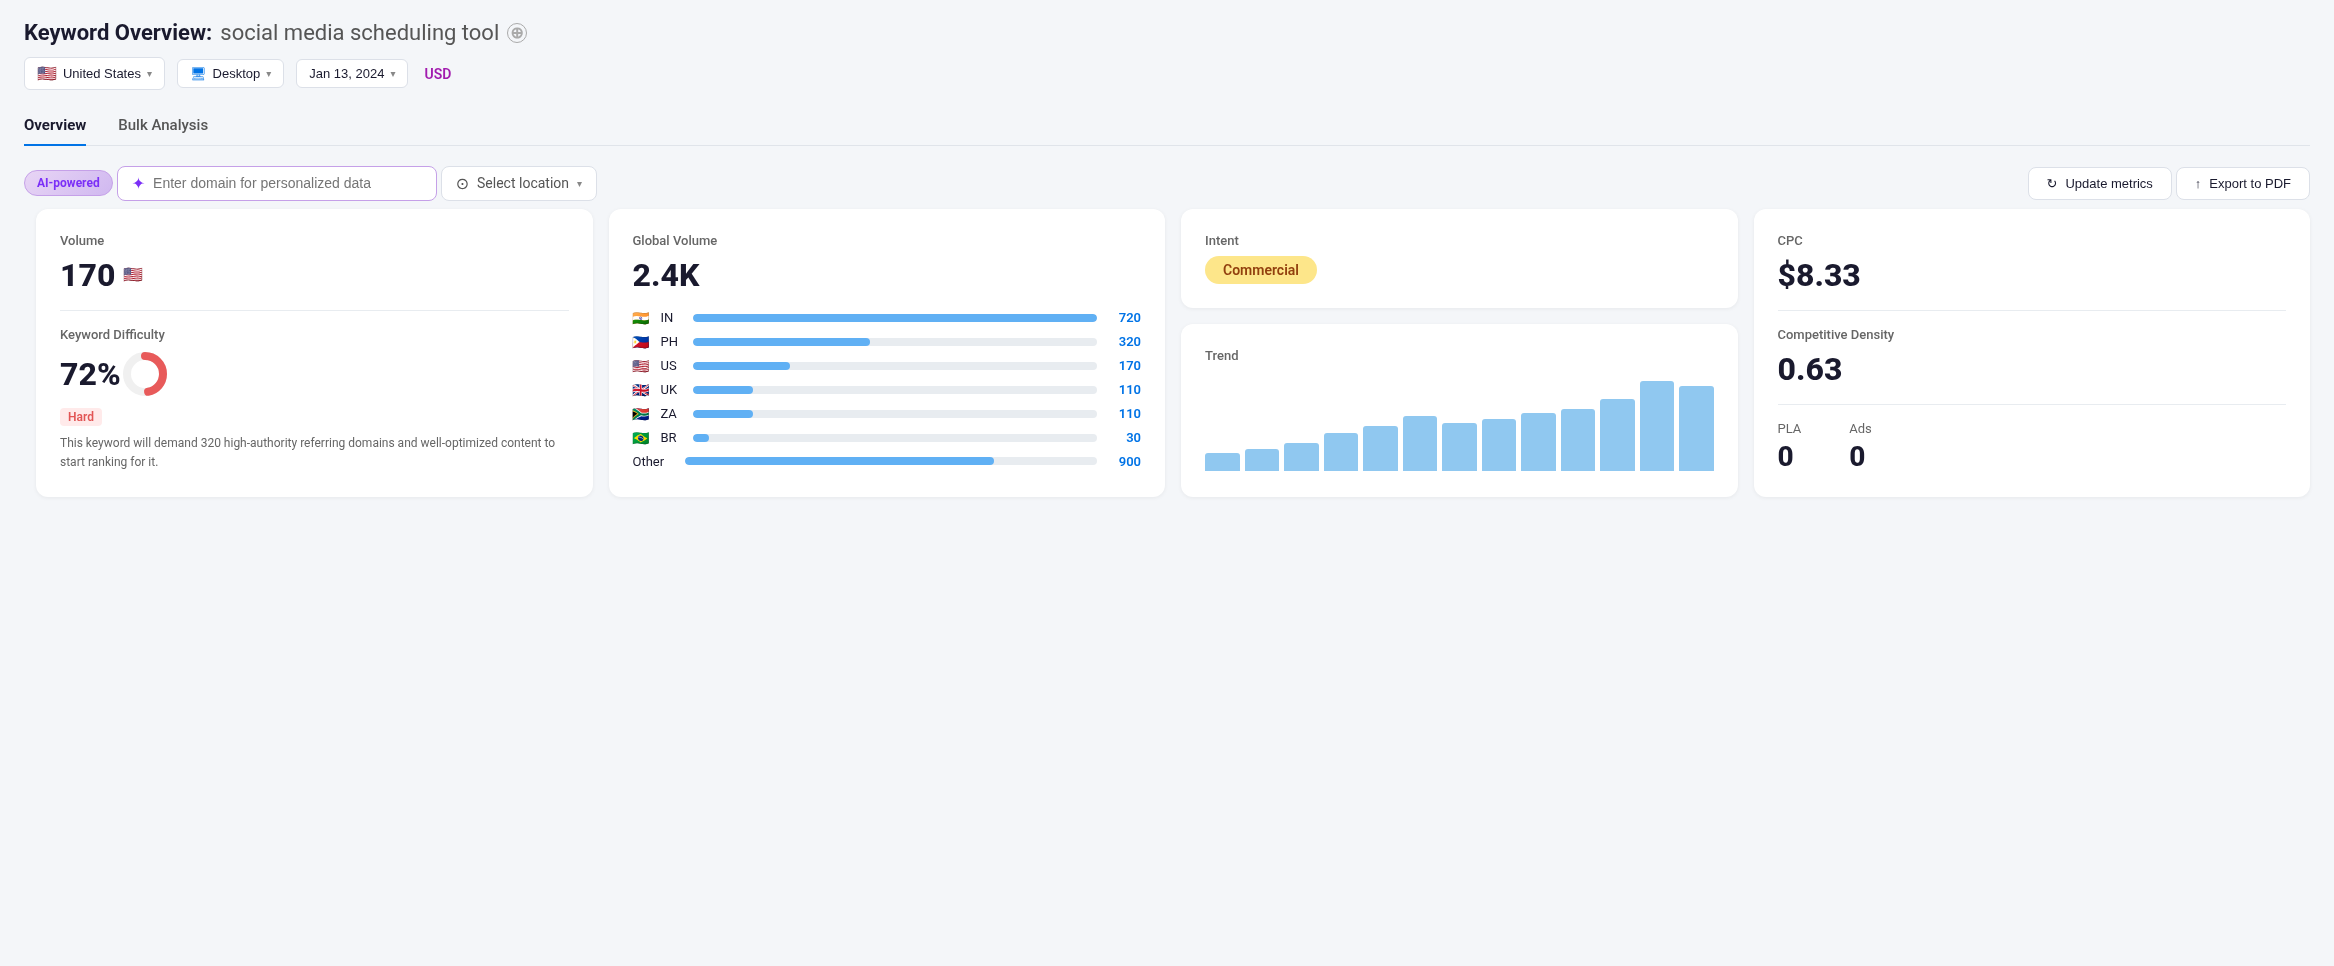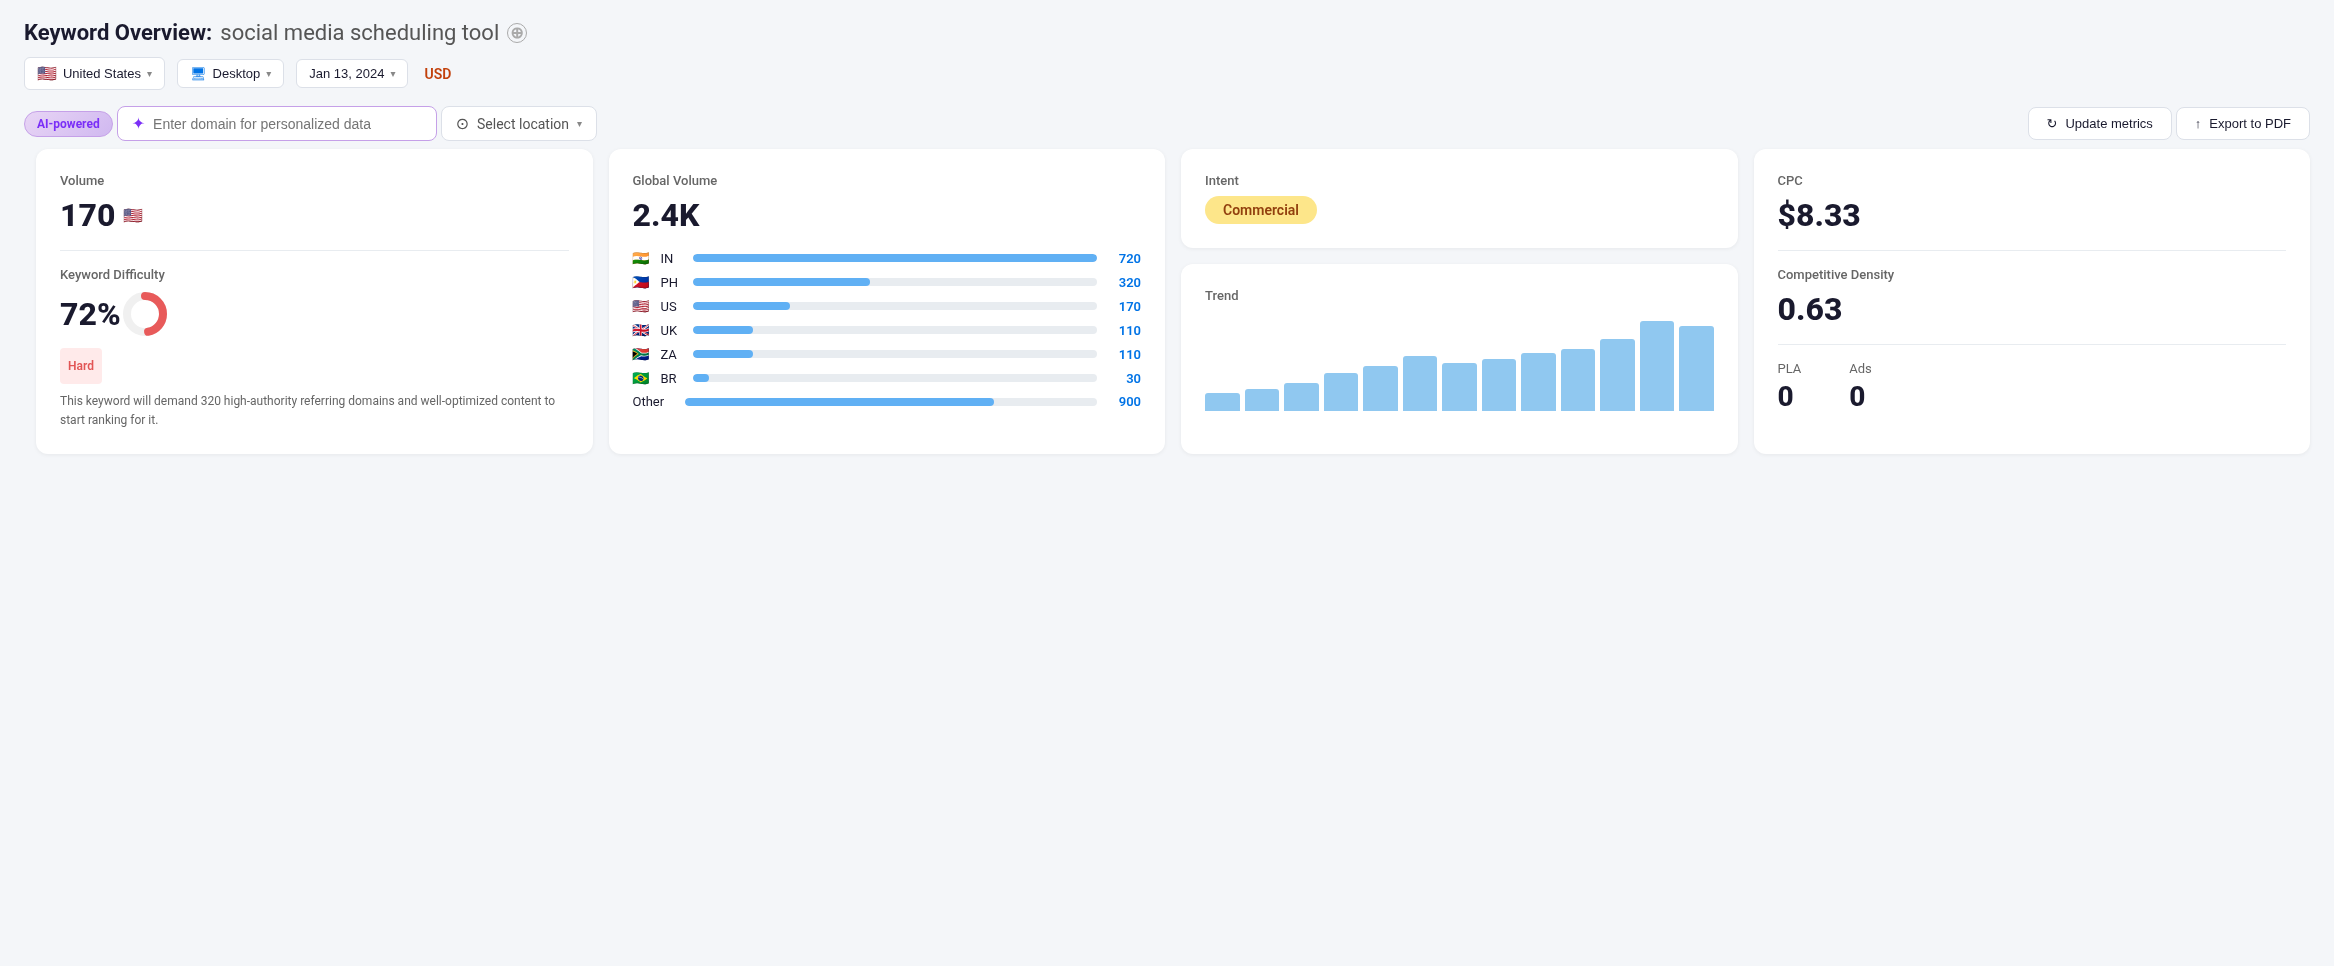--- a/index.html
+++ b/index.html
@@ -64,21 +64,21 @@
       font-size: 13px;
       color: #1a1a2e;
       font-weight: 500;
     }
     .flag-emoji { font-size: 16px; }
     .chevron { font-size: 10px; color: #888; }
     .date-btn { color: #1a1a2e; }
     .usd-label {
       font-size: 14px;
       font-weight: 600;
-      color: #c2410c;
+      color: #a21caf;
       padding: 6px 4px;
     }
     
     .tabs {
       display: flex;
       border-bottom: 1.5px solid #e0e4ea;
       margin-bottom: 20px;
     }
     .tab {
       padding: 10px 0;
@@ -220,21 +220,21 @@
       width: 48px;
       height: 48px;
       position: relative;
     }
     .donut-wrap svg { width: 48px; height: 48px; }
     .kd-hard-label {
       font-size: 12px;
       color: #e25555;
       font-weight: 600;
       background: #ffeaea;
-      padding: 11px 8px;
+      padding: 2px 8px;
       border-radius: 4px;
       margin-bottom: 8px;
       display: inline-block;
     }
     .kd-desc {
       font-size: 12px;
       color: #666;
       line-height: 1.6;
     }
     
@@ -393,20 +393,28 @@
       <span>Desktop</span>
       <span class="chevron">▾</span>
     </button>
     <button class="toolbar-btn date-btn">
       <span>Jan 13, 2024</span>
       <span class="chevron">▾</span>
     </button>
     <span class="usd-label">USD</span>
   </div>
 
+  <div class="tabs">
+    <div class="tab active">
+      <span>Overview</span>
+    </div>
+    <div class="tab">
+      <span>Bulk Analysis</span>
+    </div>
+  </div>
 
   <div class="action-bar">
     <span class="ai-powered-badge">AI-powered</span>
     <div class="domain-input-wrap">
       <span class="sparkle-icon">✦</span>
       <input class="domain-input" type="text" placeholder="Enter domain for personalized data" style="">
     </div>
     <div class="location-select">
       <span class="location-icon">⊙</span>
       <span>Select location</span>

